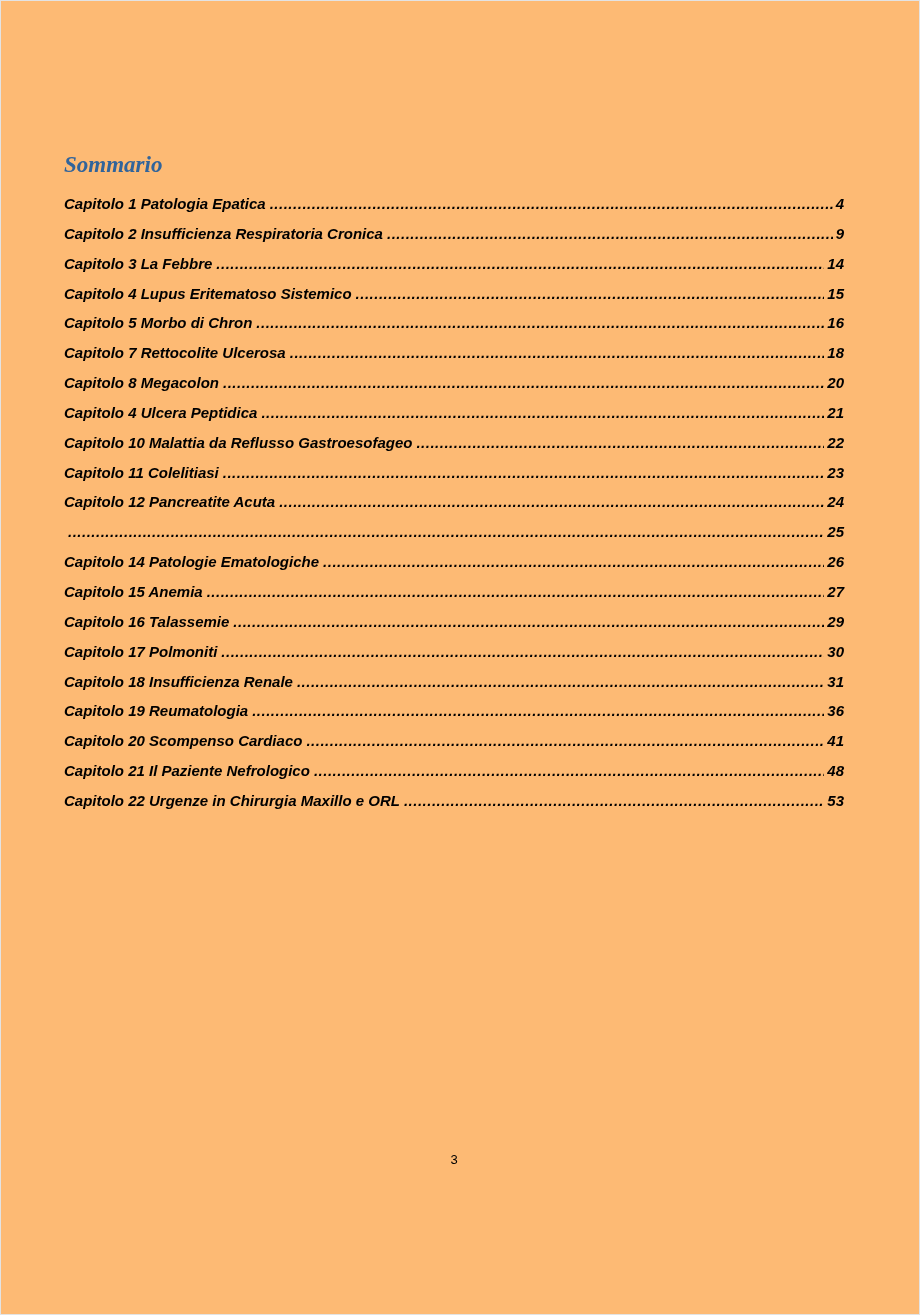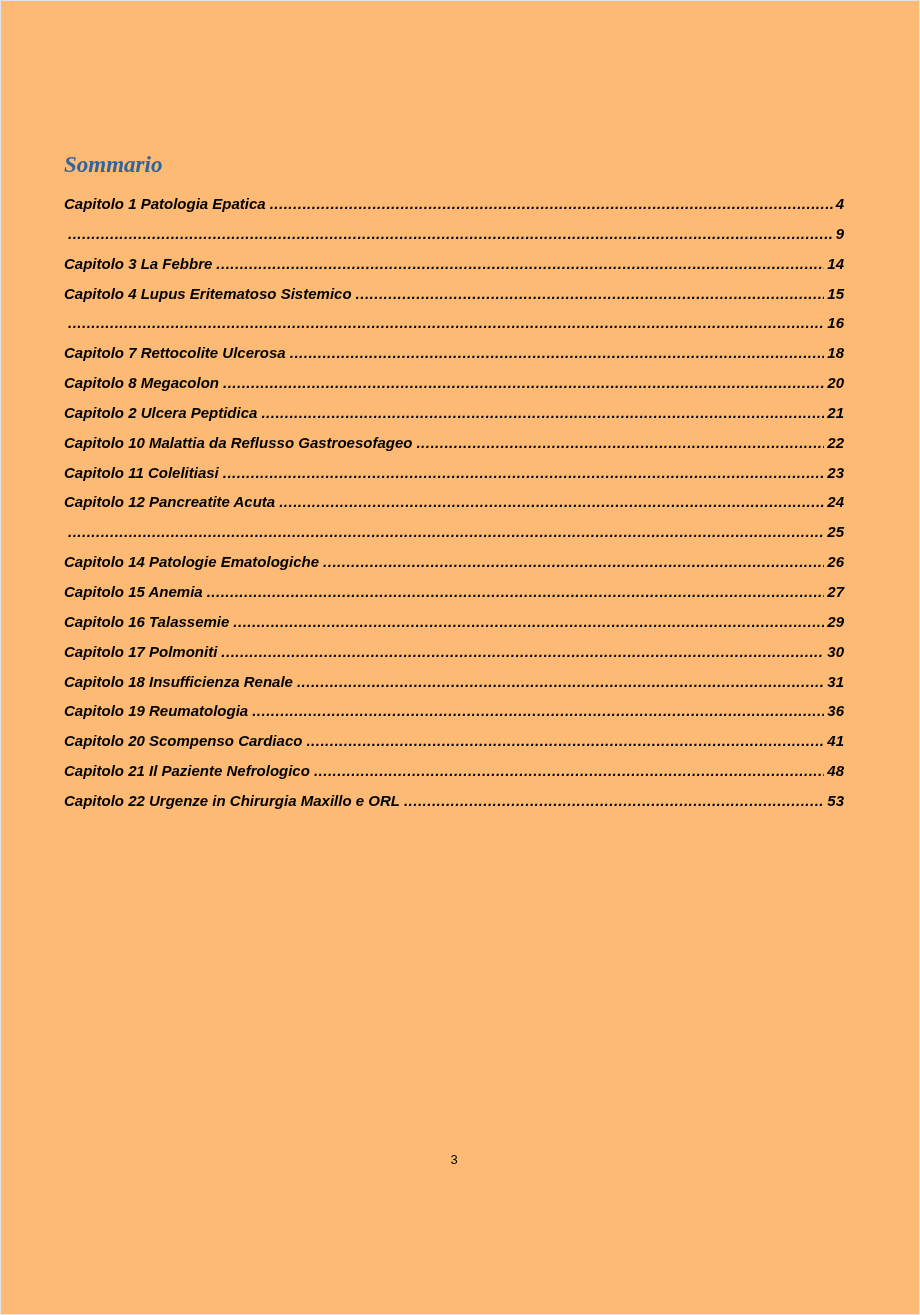--- a/index.html
+++ b/index.html
@@ -71,55 +71,57 @@
   <div class="toc-heading" style="color: rgb(49, 100, 155);">Sommario</div>
 
   <div class="toc-list">
   <div class="toc-row">
     <span class="toc-label">Capitolo 1 Patologia Epatica</span>
     <span class="toc-leader">............................................................................................................................................................................................................................................................................................................</span>
     <span class="toc-page">4</span>
   </div>
 
   <div class="toc-row">
+    <span class="toc-label">Capitolo 2 Insufficienza Respiratoria Cronica</span>
     <span class="toc-leader">............................................................................................................................................................................................................................................................................................................</span>
     <span class="toc-page">9</span>
   </div>
 
   <div class="toc-row">
     <span class="toc-label">Capitolo 3 La Febbre</span>
     <span class="toc-leader">............................................................................................................................................................................................................................................................................................................</span>
     <span class="toc-page">14</span>
   </div>
 
   <div class="toc-row">
     <span class="toc-label">Capitolo 4 Lupus Eritematoso Sistemico</span>
     <span class="toc-leader">............................................................................................................................................................................................................................................................................................................</span>
     <span class="toc-page">15</span>
   </div>
 
   <div class="toc-row">
+    <span class="toc-label">Capitolo 5 Morbo di Chron</span>
     <span class="toc-leader">............................................................................................................................................................................................................................................................................................................</span>
     <span class="toc-page">16</span>
   </div>
 
   <div class="toc-row">
     <span class="toc-label">Capitolo 7 Rettocolite Ulcerosa</span>
     <span class="toc-leader">............................................................................................................................................................................................................................................................................................................</span>
     <span class="toc-page">18</span>
   </div>
 
   <div class="toc-row">
     <span class="toc-label">Capitolo 8 Megacolon</span>
     <span class="toc-leader">............................................................................................................................................................................................................................................................................................................</span>
     <span class="toc-page">20</span>
   </div>
 
   <div class="toc-row">
-    <span class="toc-label">Capitolo 2 Ulcera Peptidica</span>
+    <span class="toc-label">Capitolo 4 Ulcera Peptidica</span>
     <span class="toc-leader">............................................................................................................................................................................................................................................................................................................</span>
     <span class="toc-page">21</span>
   </div>
 
   <div class="toc-row">
     <span class="toc-label">Capitolo 10 Malattia da Reflusso Gastroesofageo</span>
     <span class="toc-leader">............................................................................................................................................................................................................................................................................................................</span>
     <span class="toc-page">22</span>
   </div>
 

